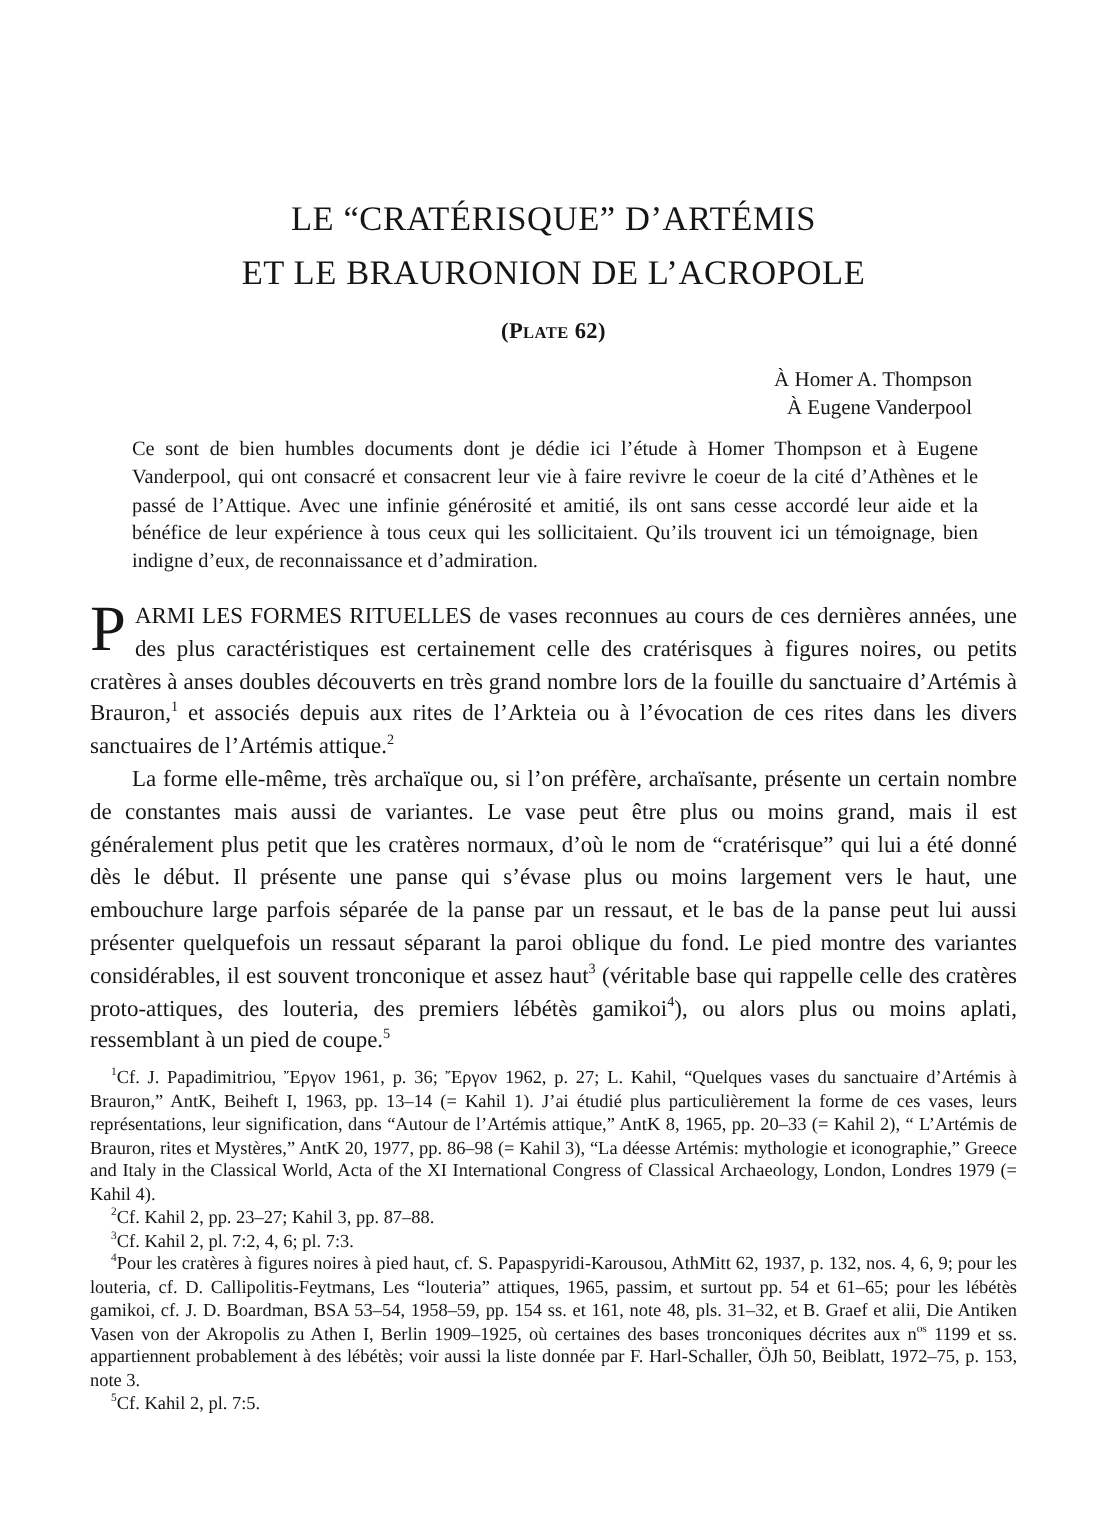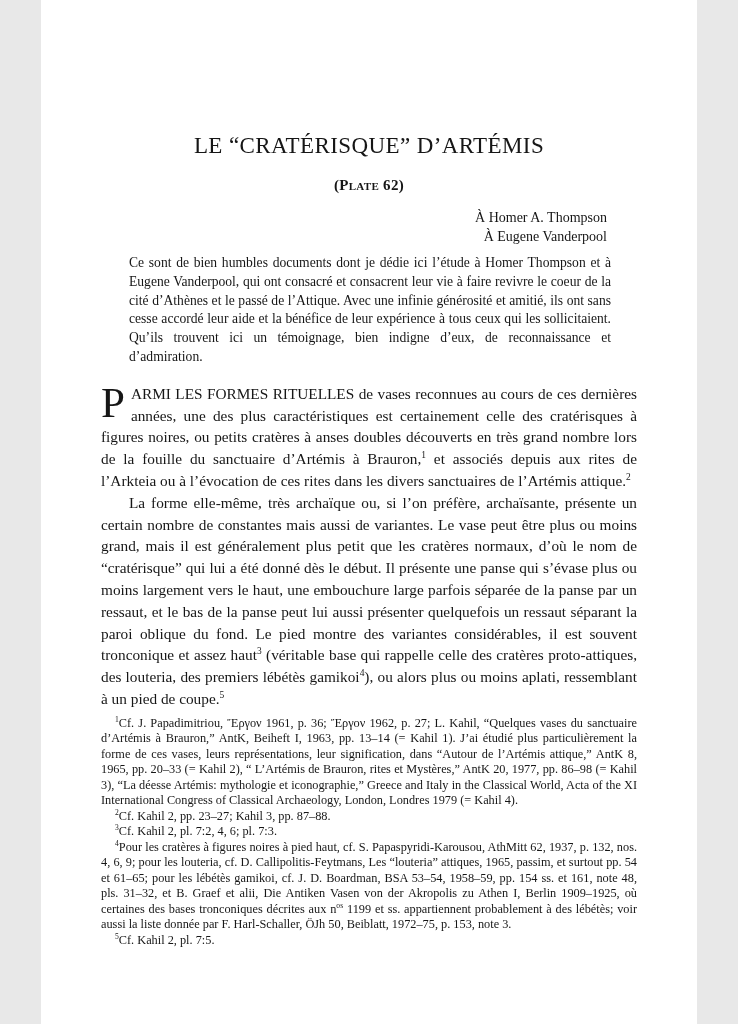--- a/index.html
+++ b/index.html
@@ -1,18 +1,18 @@
 <!DOCTYPE html>
 <html lang="fr"><head>
 <meta charset="utf-8">
 <style>
   html, body { margin: 0; padding: 0; background: #e8e8e8; }
   .page {
     position: relative;
-    width: 656px;
+    width: 738px;
     height: 1024px;
     margin: 0 auto;
     background: #ffffff;
     color: #161616;
     font-family: "Liberation Serif", "DejaVu Serif", serif;
     overflow: hidden;
     box-sizing: border-box;
   }
   .content { padding: 0 60px; }
 
@@ -81,20 +81,21 @@
   }
 </style>
 </head>
 <body>
 
 <div class="page">
   <div class="content">
 
     <div class="title">
       <div>LE “CRATÉRISQUE” D’ARTÉMIS</div>
+      <div>ET LE BRAURONION DE L’ACROPOLE</div>
     </div>
 
     <div class="plate">(Plate 62)</div>
 
     <div class="recipients">
       <div>À Homer A. Thompson</div>
       <div>À Eugene Vanderpool</div>
     </div>
 
     <div class="ded-para">Ce sont de bien humbles documents dont je dédie ici l’étude à Homer Thompson et à Eugene Vanderpool, qui ont consacré et consacrent leur vie à faire revivre le coeur de la cité d’Athènes et le passé de l’Attique. Avec une infinie générosité et amitié, ils ont sans cesse accordé leur aide et la bénéfice de leur expérience à tous ceux qui les sollicitaient. Qu’ils trouvent ici un témoignage, bien indigne d’eux, de reconnaissance et d’admiration.</div>

